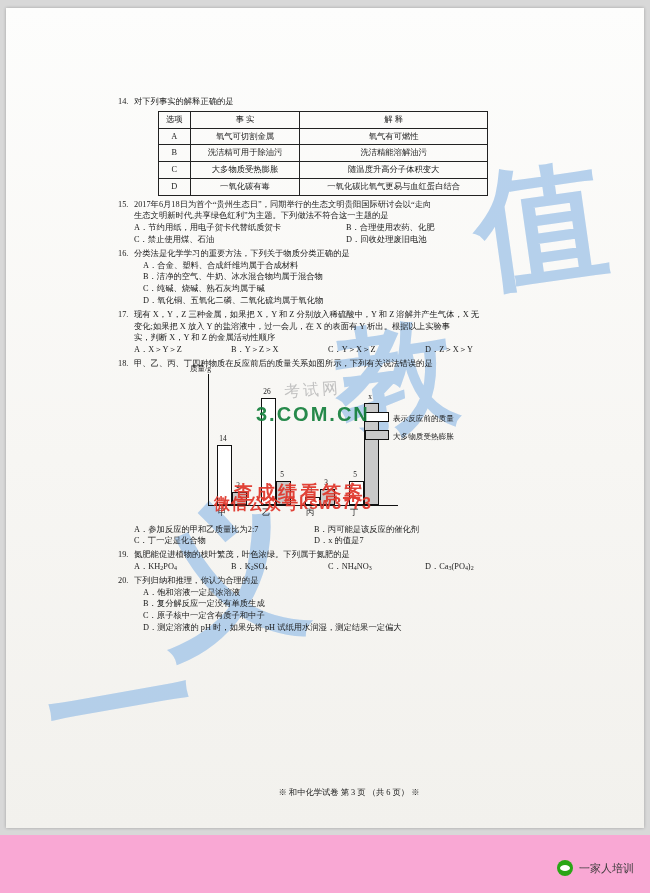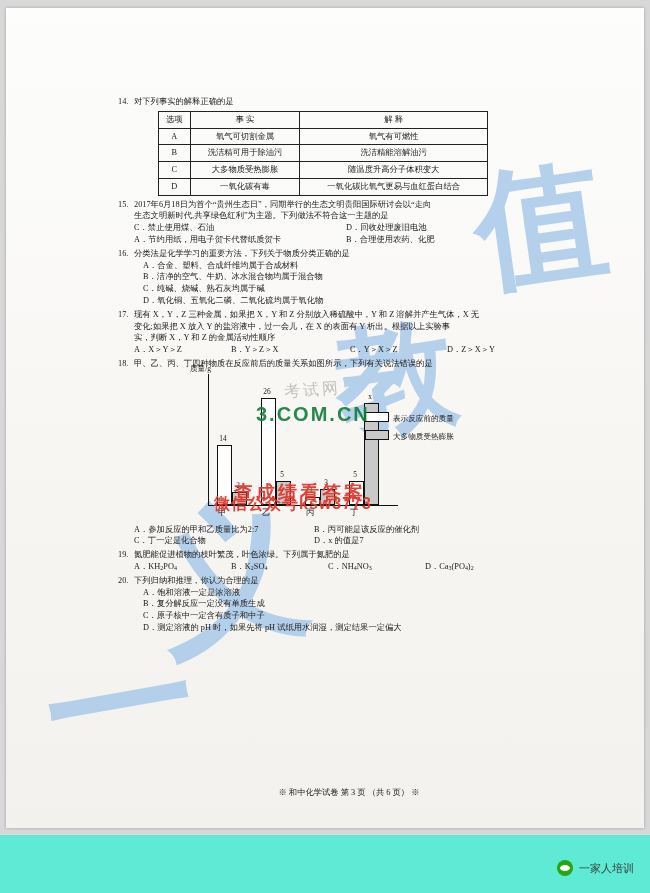--- a/index.html
+++ b/index.html
@@ -81,21 +81,21 @@
   .wm-b3{left:150px;top:470px;font-size:150px;transform:rotate(-10deg);}
   .wm-b4{left:40px;top:600px;font-size:150px;transform:rotate(-10deg);}
   .wm-grey{
     color:#b9b9b9;font-size:16px;letter-spacing:3px;opacity:.85;
     font-family:"Liberation Sans",sans-serif;
   }
   .wm-g1{left:278px;top:372px;transform:rotate(-4deg);}
 
   
   #bottombar{
-    position:absolute;left:0;bottom:0;width:650px;height:58px;background:#5eead4;
+    position:absolute;left:0;bottom:0;width:650px;height:58px;background:#f9a8d4;
   }
   .brand{
     position:absolute;right:16px;bottom:17px;display:flex;align-items:center;
     font-family:"Liberation Sans",sans-serif;font-size:11px;color:#3a3a3a;
   }
   .brand-logo{
     width:16px;height:16px;border-radius:50%;background:#2aa515;margin-right:6px;
     position:relative;
   }
   .brand-logo:after{
@@ -148,43 +148,43 @@
         </tr>
       </tbody>
         </table>
     </div>
 
     <div class="q">
       <span class="qnum">15.</span>
       <span class="qbody">2017年6月18日为首个“贵州生态日”，同期举行的生态文明贵阳国际研讨会以“走向</span>
       <span class="qbody">生态文明新时代,共享绿色红利”为主题。下列做法不符合这一主题的是</span>
       <span class="optrow">
+        <span class="opt" style="width:212px">A．节约用纸，用电子贺卡代替纸质贺卡</span><span class="opt">B．合理使用农药、化肥</span>
+      </span>
+      <span class="optrow">
         <span class="opt" style="width:212px">C．禁止使用煤、石油</span><span class="opt">D．回收处理废旧电池</span>
-      </span>
-      <span class="optrow">
-        <span class="opt" style="width:212px">A．节约用纸，用电子贺卡代替纸质贺卡</span><span class="opt">B．合理使用农药、化肥</span>
       </span>
     </div>
 
     <div class="q">
       <span class="qnum">16.</span>
       <span class="qbody">分类法是化学学习的重要方法，下列关于物质分类正确的是</span>
       <span class="qbody indent">A．合金、塑料、合成纤维均属于合成材料</span>
       <span class="qbody indent">B．洁净的空气、牛奶、冰水混合物均属于混合物</span>
       <span class="qbody indent">C．纯碱、烧碱、熟石灰均属于碱</span>
       <span class="qbody indent">D．氧化铜、五氧化二磷、二氧化硫均属于氧化物</span>
     </div>
 
     <div class="q">
       <span class="qnum">17.</span>
       <span class="qbody">现有 X，Y，Z 三种金属，如果把 X，Y 和 Z 分别放入稀硫酸中，Y 和 Z 溶解并产生气体，X 无</span>
       <span class="qbody">变化;如果把 X 放入 Y 的盐溶液中，过一会儿，在 X 的表面有 Y 析出。根据以上实验事</span>
       <span class="qbody">实，判断 X，Y 和 Z 的金属活动性顺序</span>
       <span class="optrow">
-        <span class="opt" style="width:97px">A．X＞Y＞Z</span><span class="opt" style="width:119px">B．Y＞Z＞X</span><span class="opt" style="width:97px">C．Y＞X＞Z</span><span class="opt">D．Z＞X＞Y</span>
+        <span class="opt" style="width:97px">A．X＞Y＞Z</span><span class="opt" style="width:97px">B．Y＞Z＞X</span><span class="opt" style="width:97px">C．Y＞X＞Z</span><span class="opt">D．Z＞X＞Y</span>
       </span>
     </div>
 
     <div class="q">
       <span class="qnum">18.</span>
       <span class="qbody">甲、乙、丙、丁四种物质在反应前后的质量关系如图所示，下列有关说法错误的是</span>
 
       <div class="chartwrap">
         <div class="ylabel">质量/g</div>
         <div class="axisY"></div>

